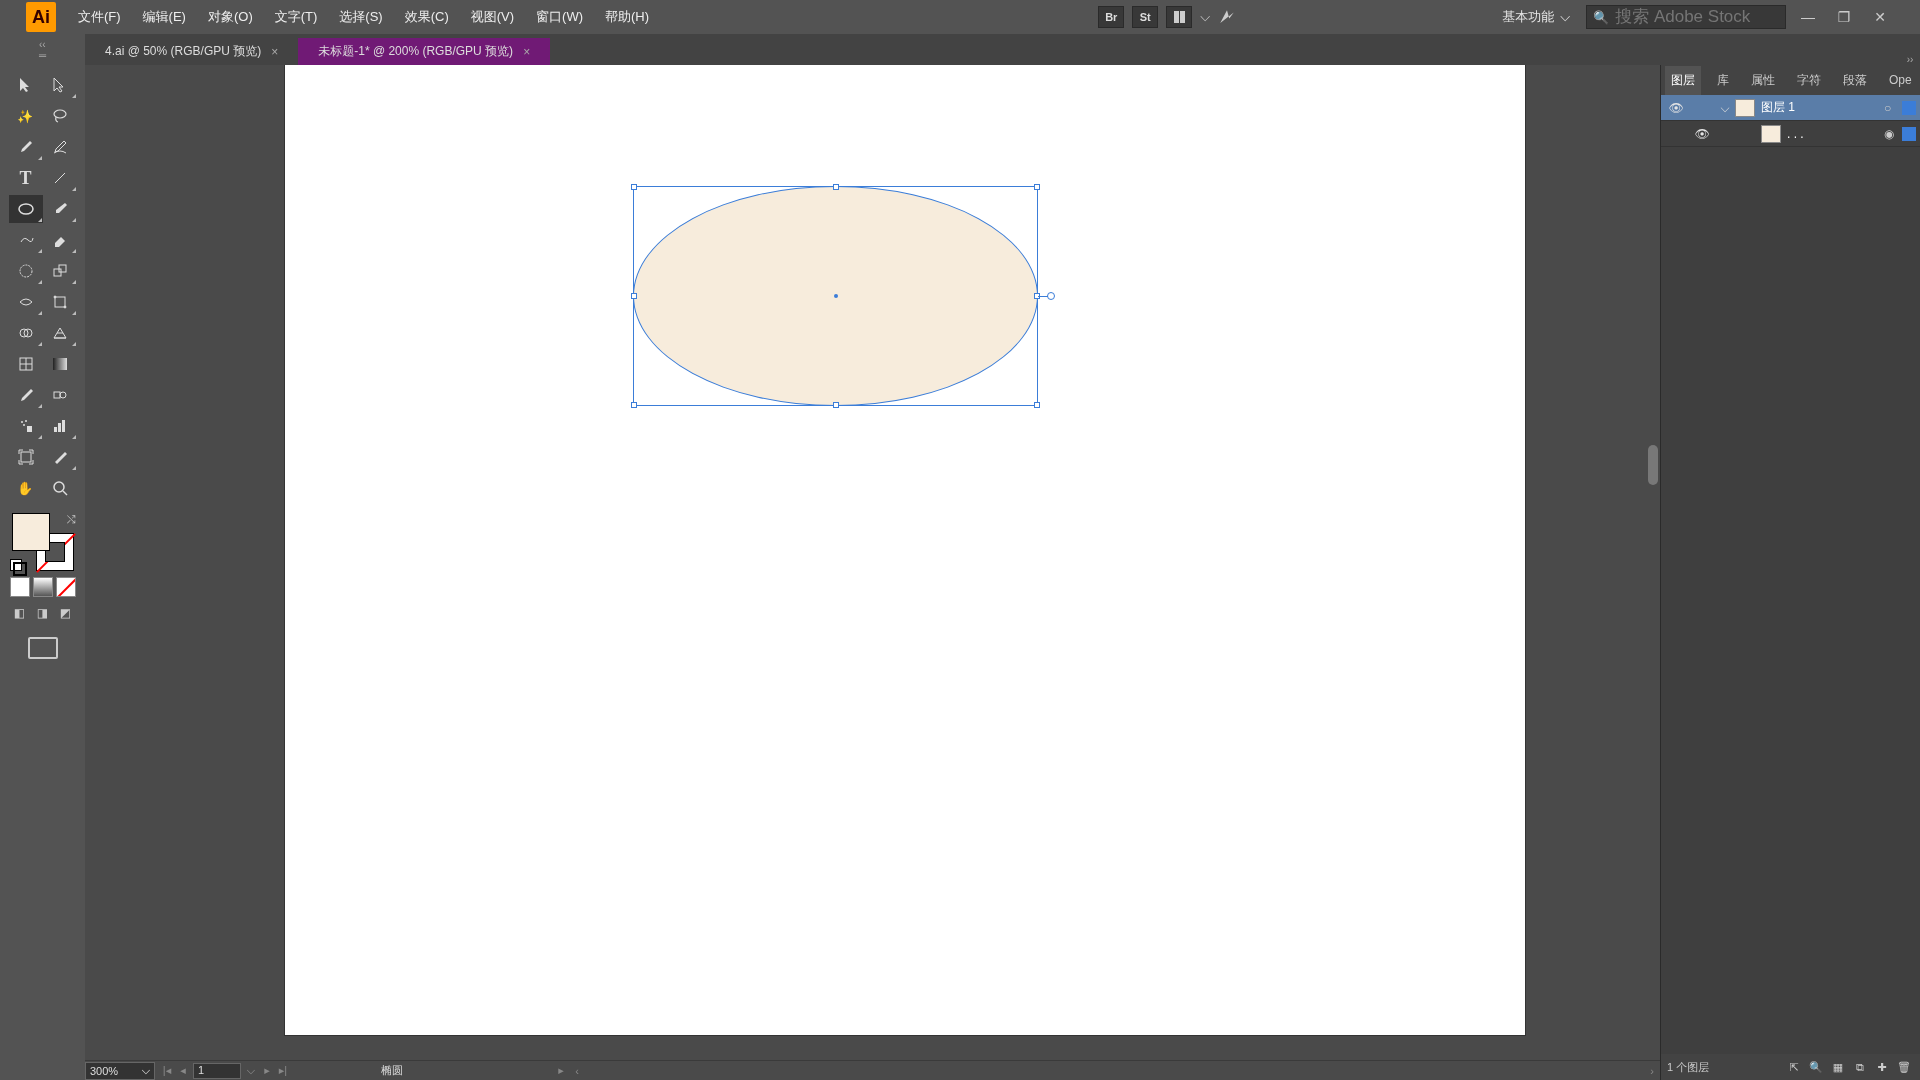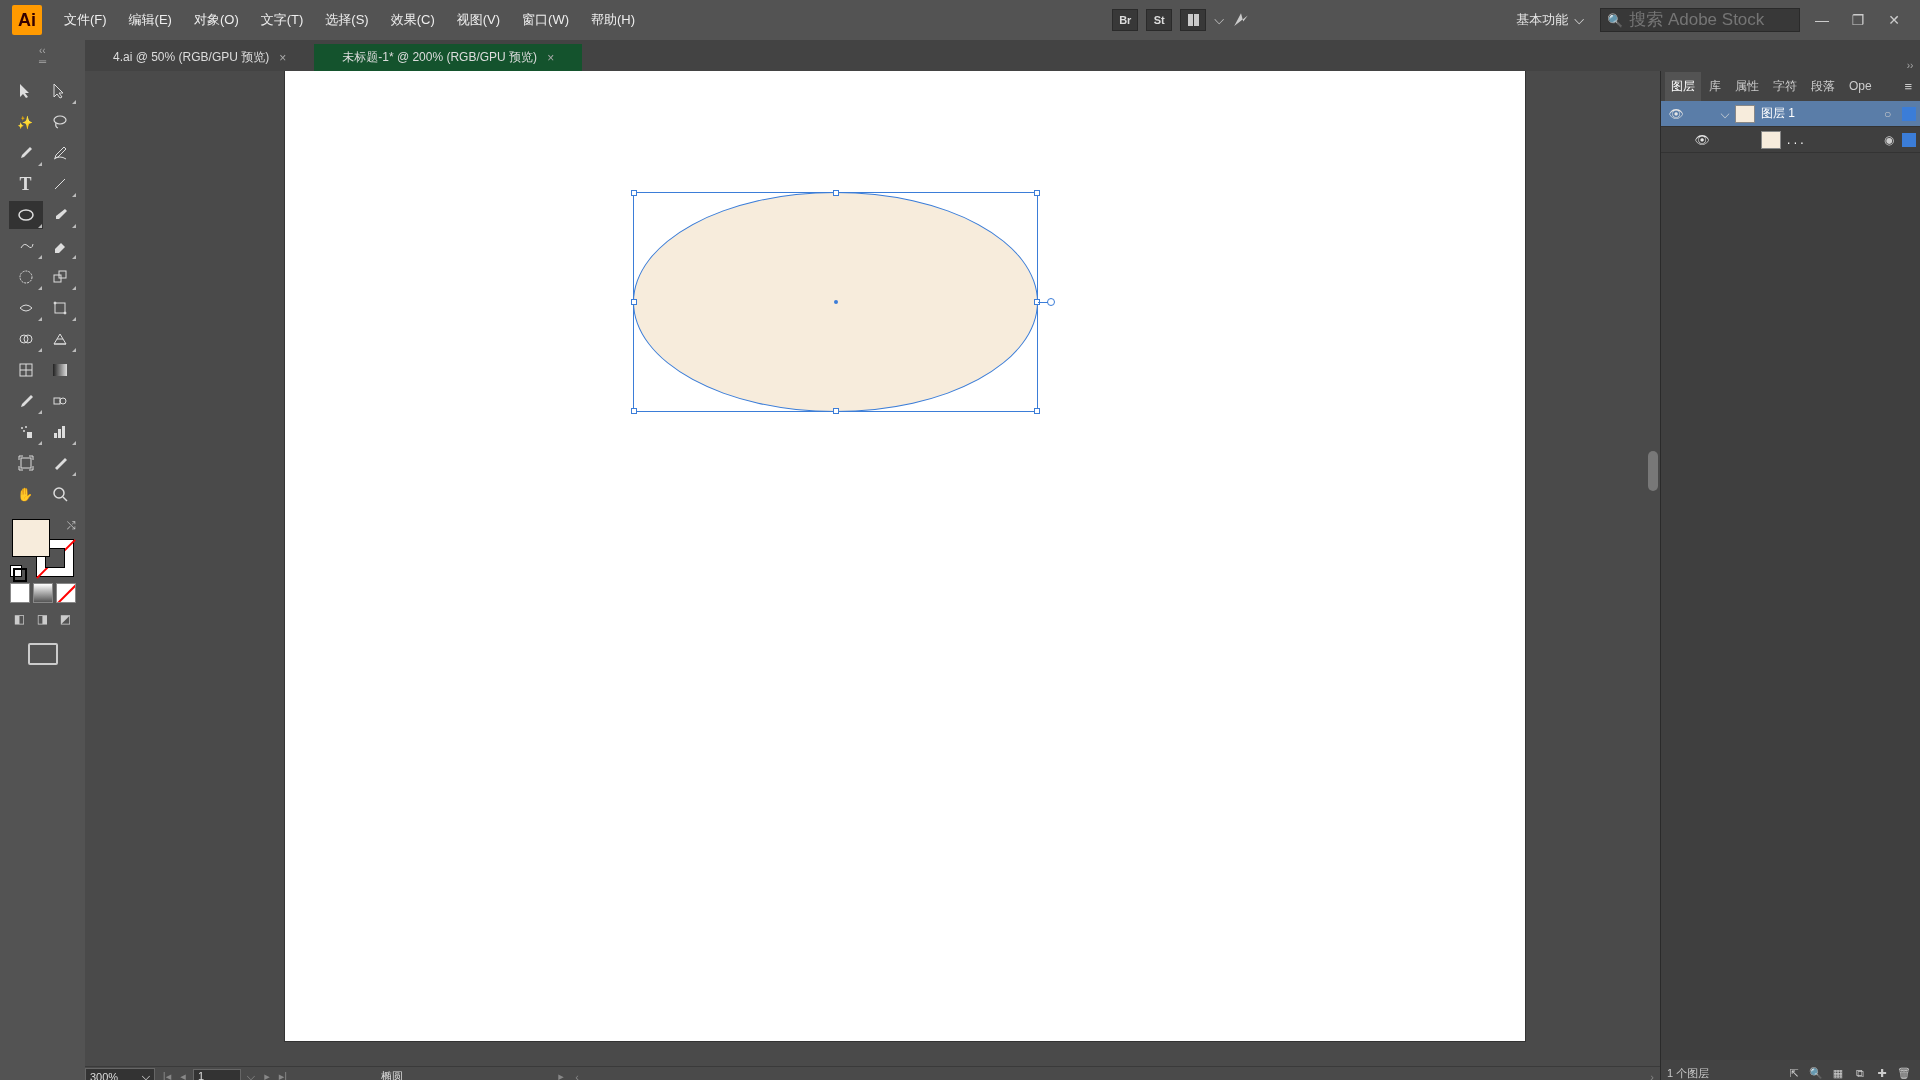--- a/index.html
+++ b/index.html
@@ -1,29 +1,29 @@
 <!DOCTYPE html>
 <html><head>
 <meta charset="utf-8">
 <style>
 *{margin:0;padding:0;box-sizing:border-box;font-family:"Microsoft YaHei",sans-serif;user-select:none}
 body{width:1920px;height:1080px;background:#4a4a4a;overflow:hidden;color:#e5e5e5;font-size:13px}
-.menubar{height:40px;background:#535353;display:flex;align-items:center;padding:0 12px;gap:2px}
+.menubar{height:34px;background:#535353;display:flex;align-items:center;padding:0 26px;gap:2px}
 .ai-logo{width:30px;height:30px;background:#ff9a00;color:#330000;font-weight:700;font-size:18px;display:flex;align-items:center;justify-content:center;border-radius:2px;margin-right:10px}
 .menu-item{padding:6px 10px;cursor:pointer;color:#eee}
 .menu-right{margin-left:auto;display:flex;align-items:center;gap:8px}
 .sq-btn{width:26px;height:22px;background:#383838;color:#ddd;display:flex;align-items:center;justify-content:center;font-size:11px;font-weight:700;border:1px solid #2a2a2a;cursor:pointer}
 .workspace-sel{display:flex;align-items:center;gap:6px;padding:4px 8px;cursor:pointer}
 .search-box{width:200px;height:24px;background:#383838;border:1px solid #2a2a2a;display:flex;align-items:center;padding:0 6px;gap:6px}
 .search-box input{background:transparent;border:none;outline:none;color:#aaa;flex:1;font-size:17px}
 .win-ctrl{width:28px;height:20px;display:flex;align-items:center;justify-content:center;cursor:pointer;color:#ccc;font-size:14px}
 .tabsbar{height:31px;background:#434343;display:flex;align-items:flex-end}
 .collapse-l{width:85px;height:31px;background:#535353;display:flex;align-items:center;justify-content:center;color:#aaa;font-size:10px}
-.doc-tab{height:27px;padding:0 28px;display:flex;align-items:center;gap:10px;background:#434343;color:#ddd;cursor:pointer;font-size:12px}
-.doc-tab.active{background:#14532d}
+.doc-tab{height:27px;padding:0 20px;display:flex;align-items:center;gap:10px;background:#434343;color:#ddd;cursor:pointer;font-size:12px}
+.doc-tab.active{background:#701a75}
 .doc-tab .x{color:#aaa;font-size:12px;cursor:pointer}
 .collapse-r{margin-left:auto;width:20px;color:#aaa;font-size:10px;text-align:center;padding-top:8px}
 .main{display:flex;height:calc(100% - 65px)}
 .tools{width:85px;background:#535353;padding-top:6px;display:flex;flex-direction:column;align-items:center;position:relative}
 .trow{display:flex;gap:0;margin-bottom:3px}
 .tcell{width:34px;height:28px;display:flex;align-items:center;justify-content:center;cursor:pointer;position:relative;color:#ddd}
 .tcell.sel{background:#333}
 .tri{position:absolute;right:1px;bottom:1px;width:0;height:0;border-left:4px solid transparent;border-bottom:4px solid #bbb}
 .fillstroke{width:70px;height:58px;position:relative;margin-top:8px}
 .fs-fill{position:absolute;left:4px;top:0;width:38px;height:38px;background:#f7ecdc;border:1px solid #000;z-index:2}
@@ -56,21 +56,21 @@
 .center{position:absolute;left:calc(50% - 2px);top:calc(50% - 2px);width:4px;height:4px;background:#3b7dd8;border-radius:50%}
 .vscroll{position:absolute;right:0;top:0;bottom:20px;width:14px;background:#4a4a4a}
 .vthumb{width:10px;height:40px;background:#787878;border-radius:5px;margin:380px auto}
 .statusbar{height:20px;background:#4a4a4a;display:flex;align-items:center;color:#ddd;font-size:11px;border-top:1px solid #3a3a3a}
 .zoom-sel{width:70px;height:18px;background:#333;border:1px solid #666;padding:0 4px;display:flex;align-items:center;justify-content:space-between;margin-right:4px}
 .navbtn{width:16px;color:#888;text-align:center;cursor:pointer}
 .pgnum{width:48px;height:16px;background:#333;border:1px solid #666;padding:0 4px;margin:0 2px}
 .selinfo{margin-left:90px}
 .hscroll{flex:1;height:12px;margin:0 6px;background:#4a4a4a;position:relative}
 .right-dock{width:260px;background:#535353;display:flex;flex-direction:column;border-left:1px solid #2a2a2a}
-.ptabs{height:30px;background:#434343;display:flex;align-items:center;padding:0 4px;gap:2px}
+.ptabs{height:30px;background:#434343;display:flex;align-items:center;padding:0 4px;gap:10px}
 .ptab{padding:6px 6px;color:#ccc;cursor:pointer;font-size:12px;white-space:nowrap}
 .ptab.active{background:#535353;color:#fff}
 .pmenu{margin-left:auto;color:#ccc;cursor:pointer;padding:4px}
 .layers{flex:1;background:#3f3f3f}
 .layer-row{height:26px;display:flex;align-items:center;border-bottom:1px solid #333;font-size:12px}
 .layer-row.sel{background:#5a7da8}
 .eye{width:30px;text-align:center;cursor:pointer}
 .lock{width:24px}
 .chev{width:20px;text-align:center;cursor:pointer;color:#ddd}
 .thumb{width:20px;height:18px;background:#f7ecdc;border:1px solid #888;margin-right:6px}

